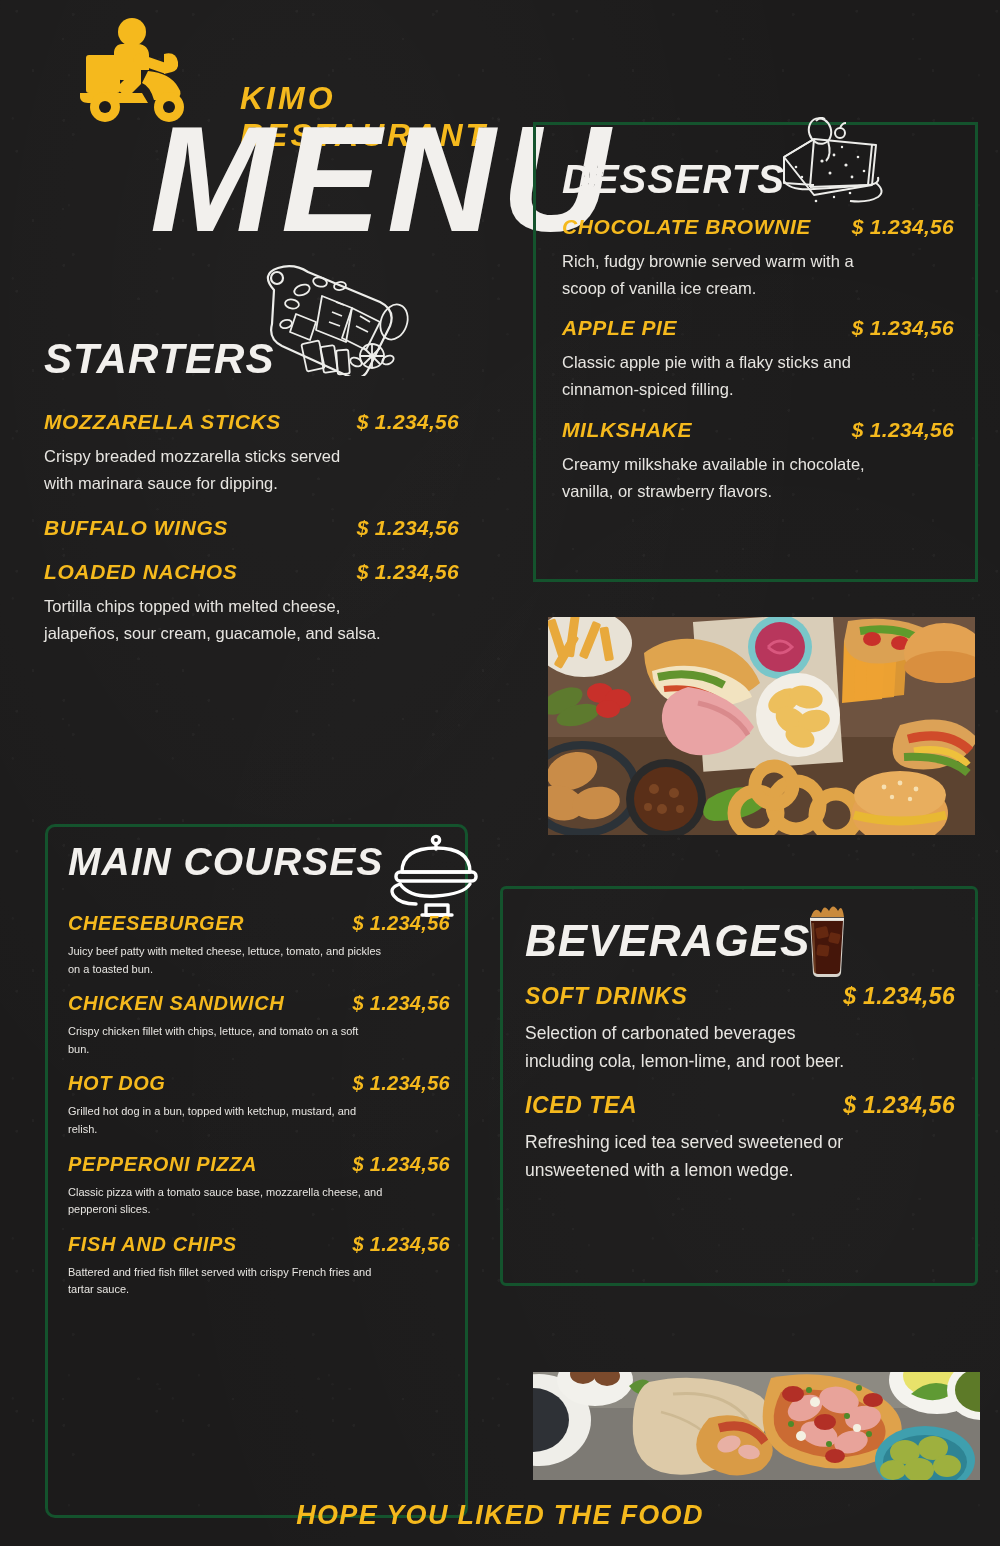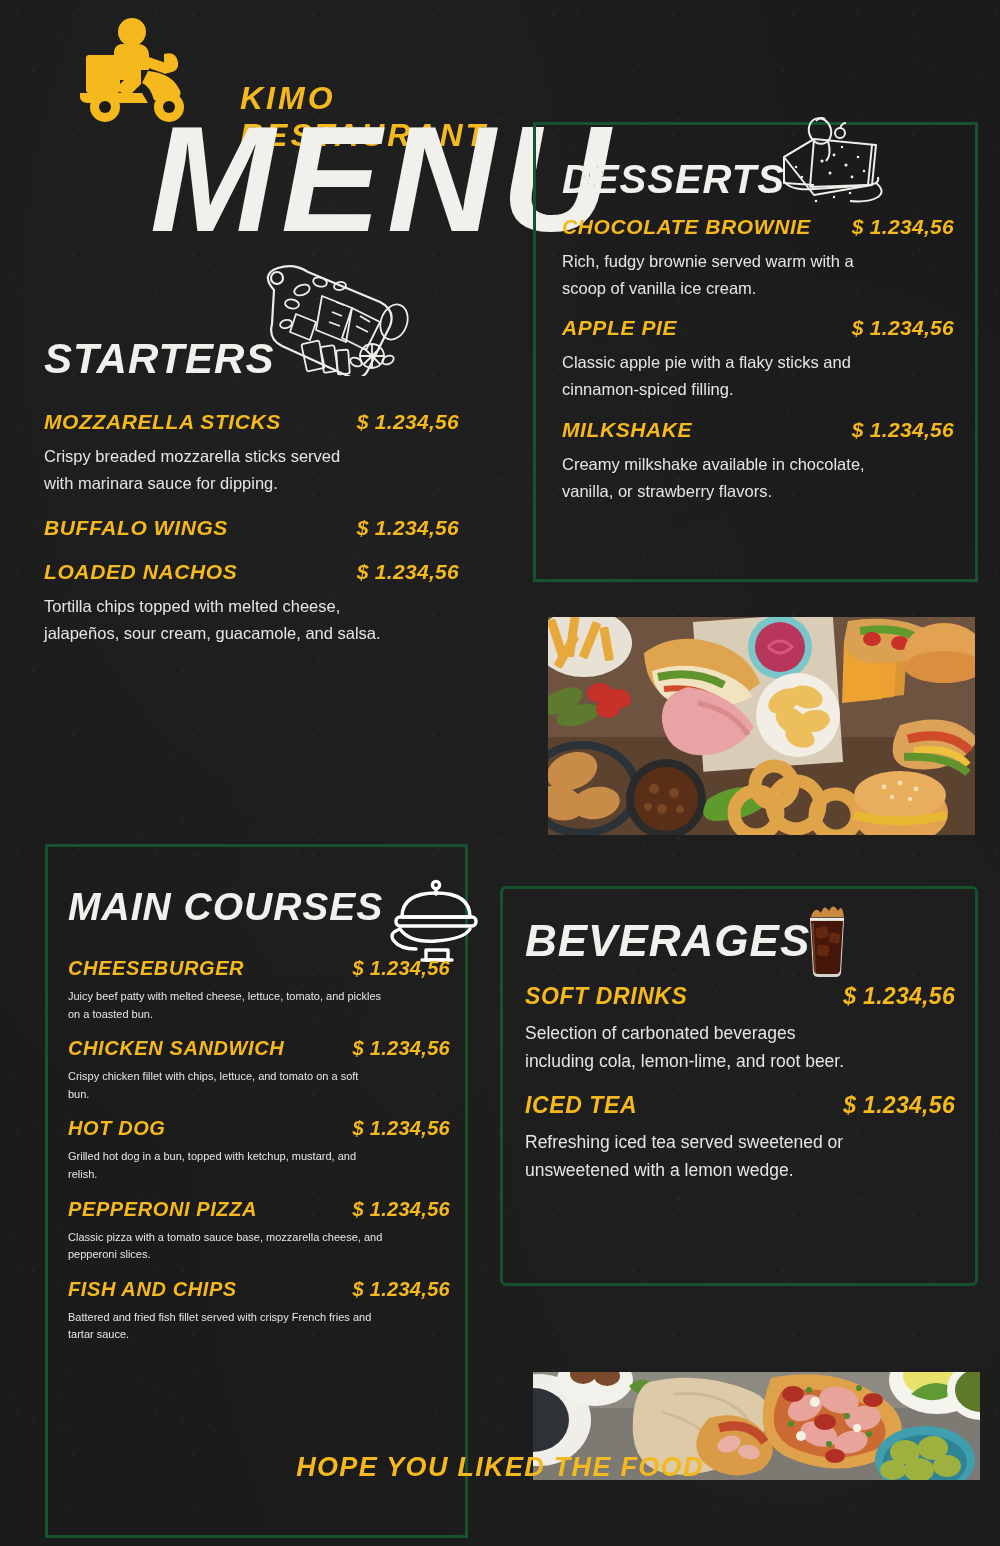--- a/index.html
+++ b/index.html
@@ -120,21 +120,21 @@
 
   
   #desserts { left: 533px; top: 122px; width: 445px; height: 460px; padding: 34px 28px 0 26px; }
   #desserts .sec-title { font-size: 40px; }
   #desserts .dessert-head { position: relative; height: 56px; }
   #desserts .cake-illo { position: absolute; left: 214px; top: -42px; width: 110px; height: 96px; }
   #desserts .item { margin-bottom: 15px; }
   #desserts .item-head { width: 392px; }
 
   
-  #mains { left: 45px; top: 844px; width: 423px; height: 694px; padding: 40px 22px 0 20px; }
+  #mains { left: 45px; top: 824px; width: 423px; height: 694px; padding: 15px 22px 0 20px; border-radius: 10px; }
   #mains .sec-title { font-size: 39px; }
   #mains .mains-head { position: relative; height: 70px; }
   #mains .cloche-illo { position: absolute; left: 318px; top: -8px; width: 92px; height: 88px; }
   #mains .item { margin-bottom: 14px; }
   #mains .item-head { width: 382px; }
   #mains .item-name { font-size: 20px; }
   #mains .item-price { font-size: 20px; }
   #mains .item-desc { font-size: 11px; margin-top: 8px; line-height: 1.6; }
 
   
@@ -148,21 +148,21 @@
   #beverages .item-price { font-size: 23px; }
   #beverages .item-desc { font-size: 17.5px; line-height: 1.62; }
 
   
   .photo { position: absolute; overflow: hidden; }
   #photo-spread { left: 548px; top: 617px; width: 427px; height: 218px; }
   #photo-pizza  { left: 533px; top: 1372px; width: 447px; height: 108px; }
 
   
   #footer-note {
-    position: absolute; left: 0; top: 1452px; width: 1000px; text-align: center;
+    position: absolute; left: 0; top: 1500px; width: 1000px; text-align: center;
     color: #F5B91D; font-size: 27px; font-weight: 700; font-style: italic;
     letter-spacing: 1.3px;
   }
 </style>
 </head>
 <body>
 
 <div class="board-texture"></div>
 
 <div class="page">

